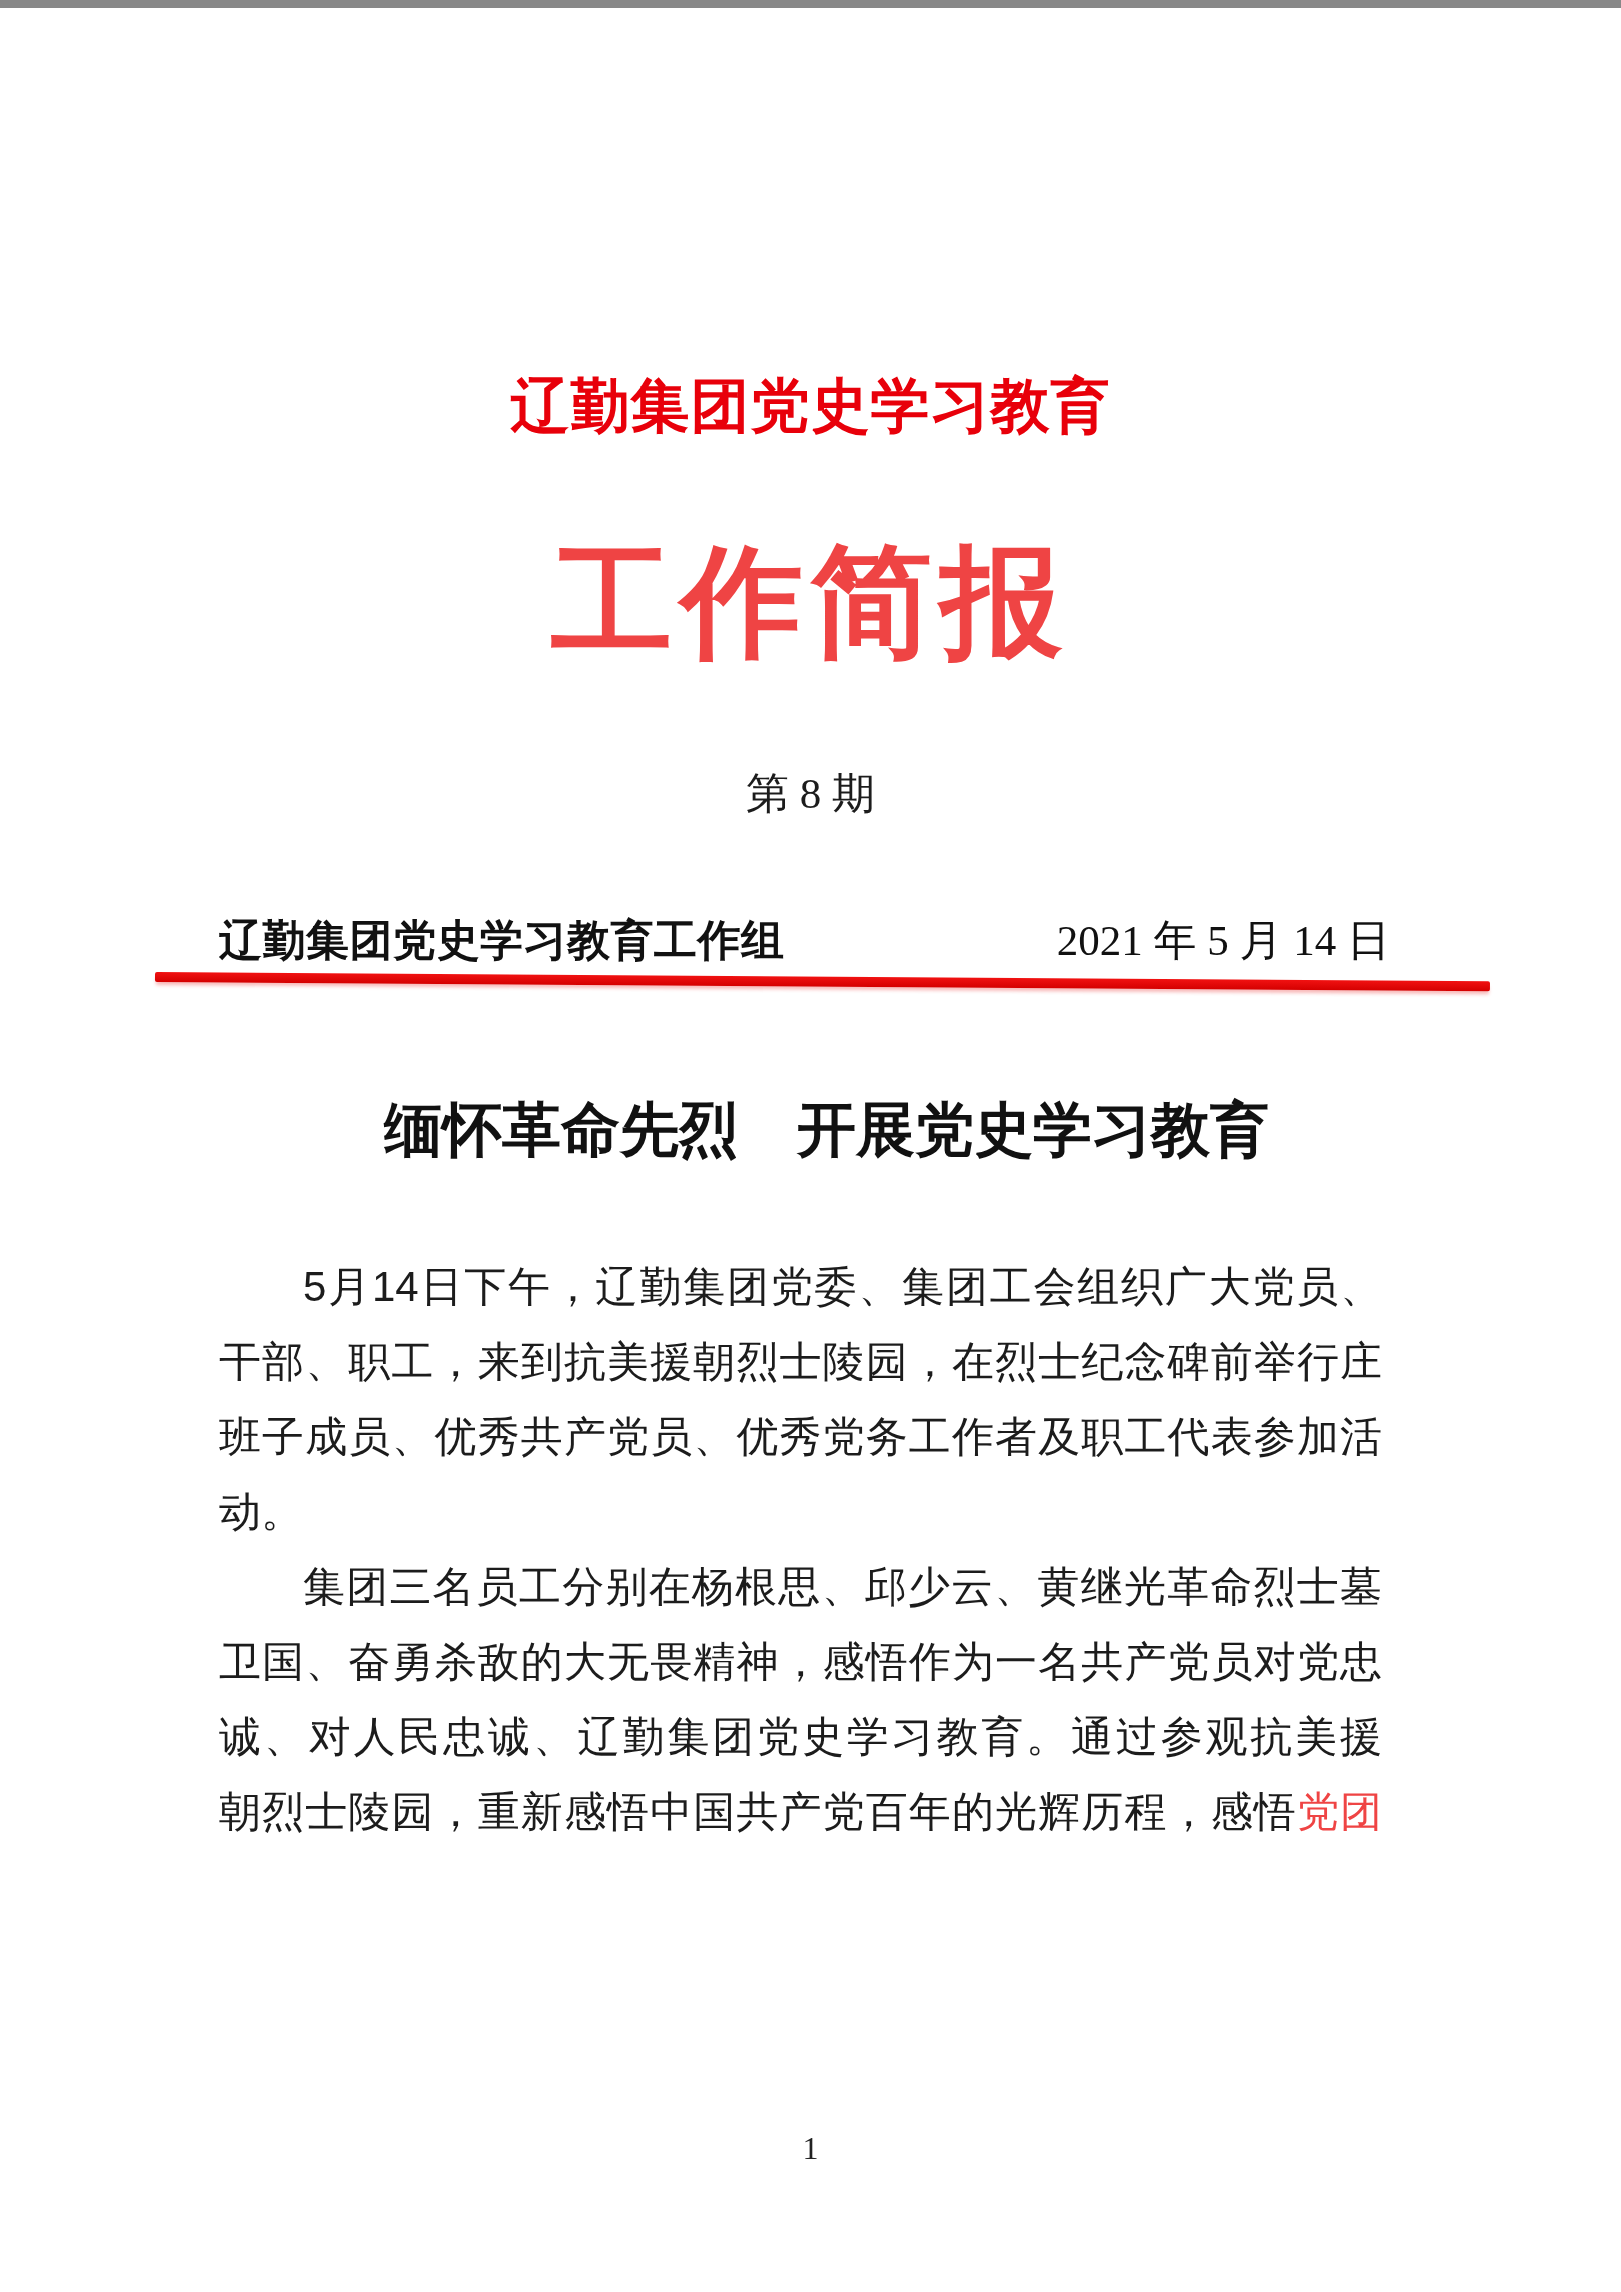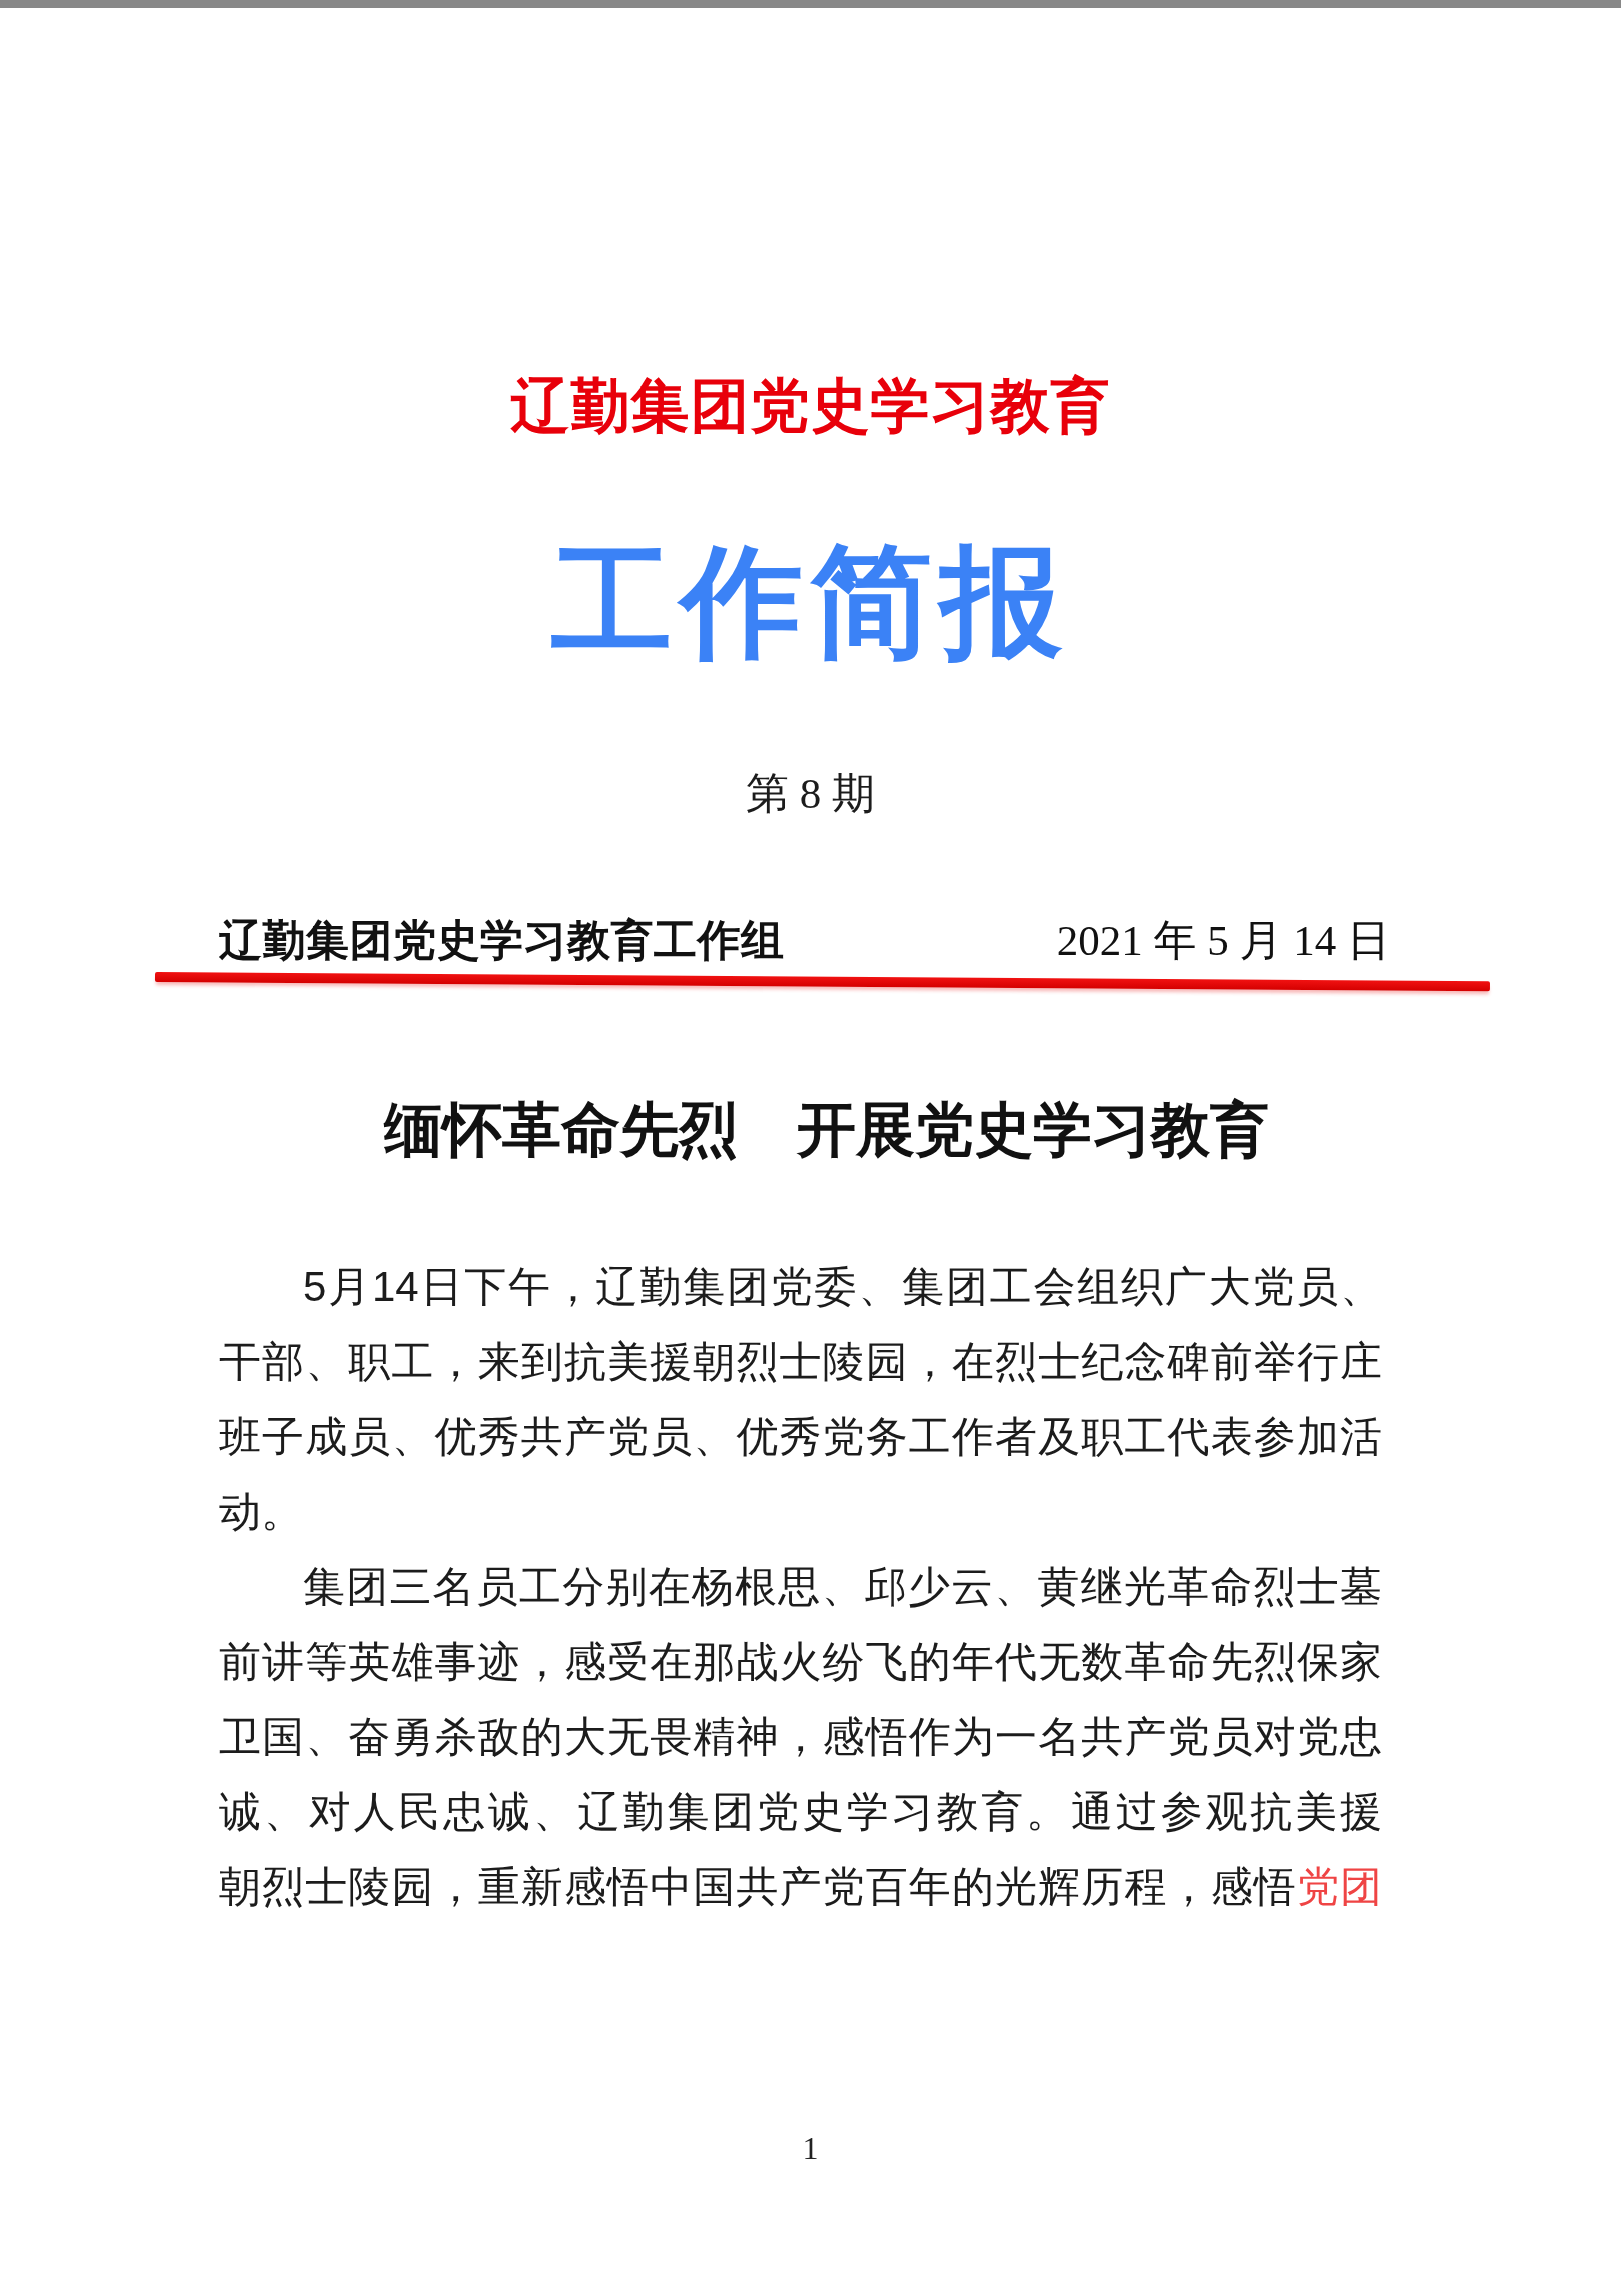--- a/index.html
+++ b/index.html
@@ -31,21 +31,21 @@
   }
   .main-title {
     position: absolute;
     top: 529px;
     left: 0;
     width: 100%;
     text-align: center;
     font-size: 122px;
     line-height: 131px;
     font-weight: 700;
-    color: #3b82f6;
+    color: #ef4444;
     letter-spacing: 7.8px;
     font-family: "Liberation Serif", "DejaVu Serif", serif;
   }
   .issue {
     position: absolute;
     top: 757px;
     left: 0;
     width: 100%;
     text-align: center;
     font-size: 43px;
@@ -158,21 +158,20 @@
   <div class="red-rule"></div>
 
   <h1 class="headline">缅怀革命先烈　开展党史学习教育</h1>
 
   <div class="body-text">
     <p class="line just indent">5月14日下午，辽勤集团党委、集团工会组织广大党员、</p>
     <p class="line just">干部、职工，来到抗美援朝烈士陵园，在烈士纪念碑前举行庄</p>
     <p class="line just">班子成员、优秀共产党员、优秀党务工作者及职工代表参加活</p>
     <p class="line">动。</p>
     <p class="line just indent">集团三名员工分别在杨根思、邱少云、黄继光革命烈士墓</p>
-    <p class="line just">前讲等英雄事迹，感受在那战火纷飞的年代无数革命先烈保家</p>
     <p class="line just">卫国、奋勇杀敌的大无畏精神，感悟作为一名共产党员对党忠</p>
     <p class="line just">诚、对人民忠诚、辽勤集团党史学习教育。通过参观抗美援</p>
     <p class="line just"><span>朝烈士陵园，重新感悟中国共产党百年的光辉历程，感悟</span><span class="faded">党团</span></p>
   </div>
 
   <div class="page-number">1</div>
 
 </div>
 
 

